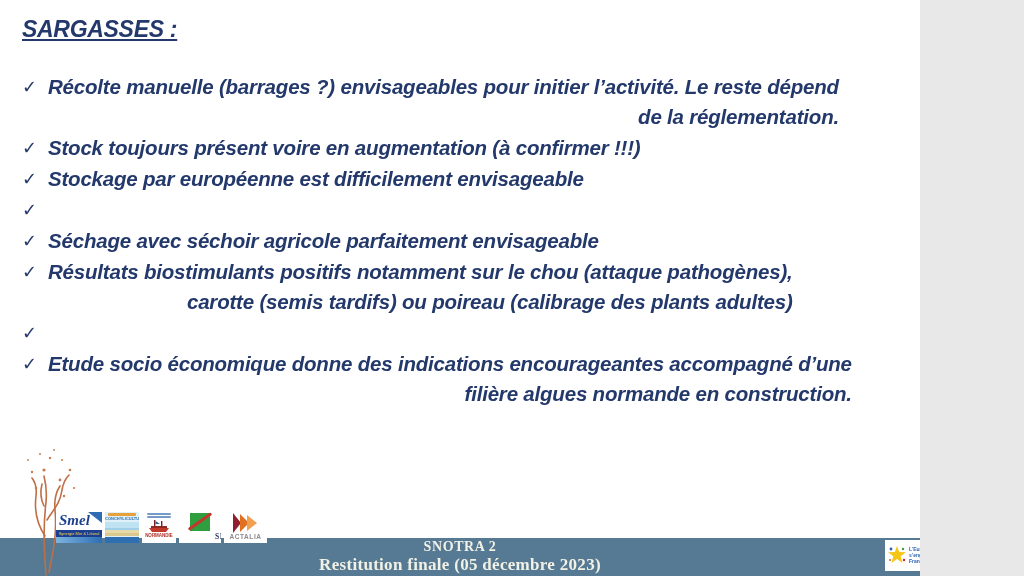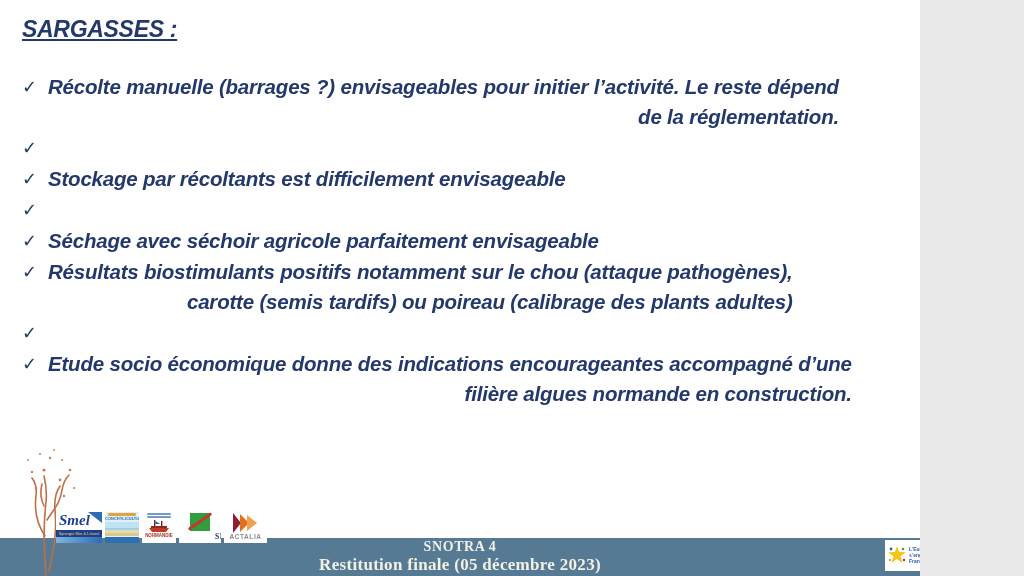--- a/index.html
+++ b/index.html
@@ -128,24 +128,25 @@
   <div class="title">SARGASSES :</div>
 
   <ul class="bullets">
     <li class="bullet">
       <span class="check">✓</span>
       <span class="btext">Récolte manuelle (barrages ?) envisageables pour initier l’activité. Le reste dépend
 de la réglementation.</span>
     </li>
     <li class="bullet">
       <span class="check">✓</span>
-    </li>
-    <li class="bullet">
-      <span class="check">✓</span>
-      <span class="btext">Stockage par récoltants est difficilement envisageable</span>
+      <span class="btext">Stock toujours présent voire en augmentation (à confirmer !!!)</span>
+    </li>
+    <li class="bullet">
+      <span class="check">✓</span>
+      <span class="btext">Stockage par européenne est difficilement envisageable</span>
     </li>
     <li class="bullet">
       <span class="check">✓</span>
     </li>
     <li class="bullet">
       <span class="check">✓</span>
       <span class="btext">Séchage avec séchoir agricole parfaitement envisageable</span>
     </li>
     <li class="bullet">
       <span class="check">✓</span>
@@ -182,21 +183,21 @@
       <circle cx="12" cy="16" r="0.9"></circle>
         <circle cx="58" cy="44" r="1.1"></circle>
       <circle cx="20" cy="44" r="1.3"></circle>
         <circle cx="48" cy="52" r="1.2"></circle>
     </g>
   </svg>
 
   <div class="footer-bar"></div>
 
   <div class="footer-text">
-    <div class="footer-title">SNOTRA 4</div>
+    <div class="footer-title">SNOTRA 2</div>
     <div class="footer-subtitle">Restitution finale (05 décembre 2023)</div>
   </div>
 
   <div class="logos-left">
 
     <div class="logo logo-smel">
       <div class="smel-tri"></div>
       <div class="smel-name">Smel</div>
       <div class="smel-band">Synergie Mer &amp; Littoral</div>
       <div class="smel-band2"></div>

